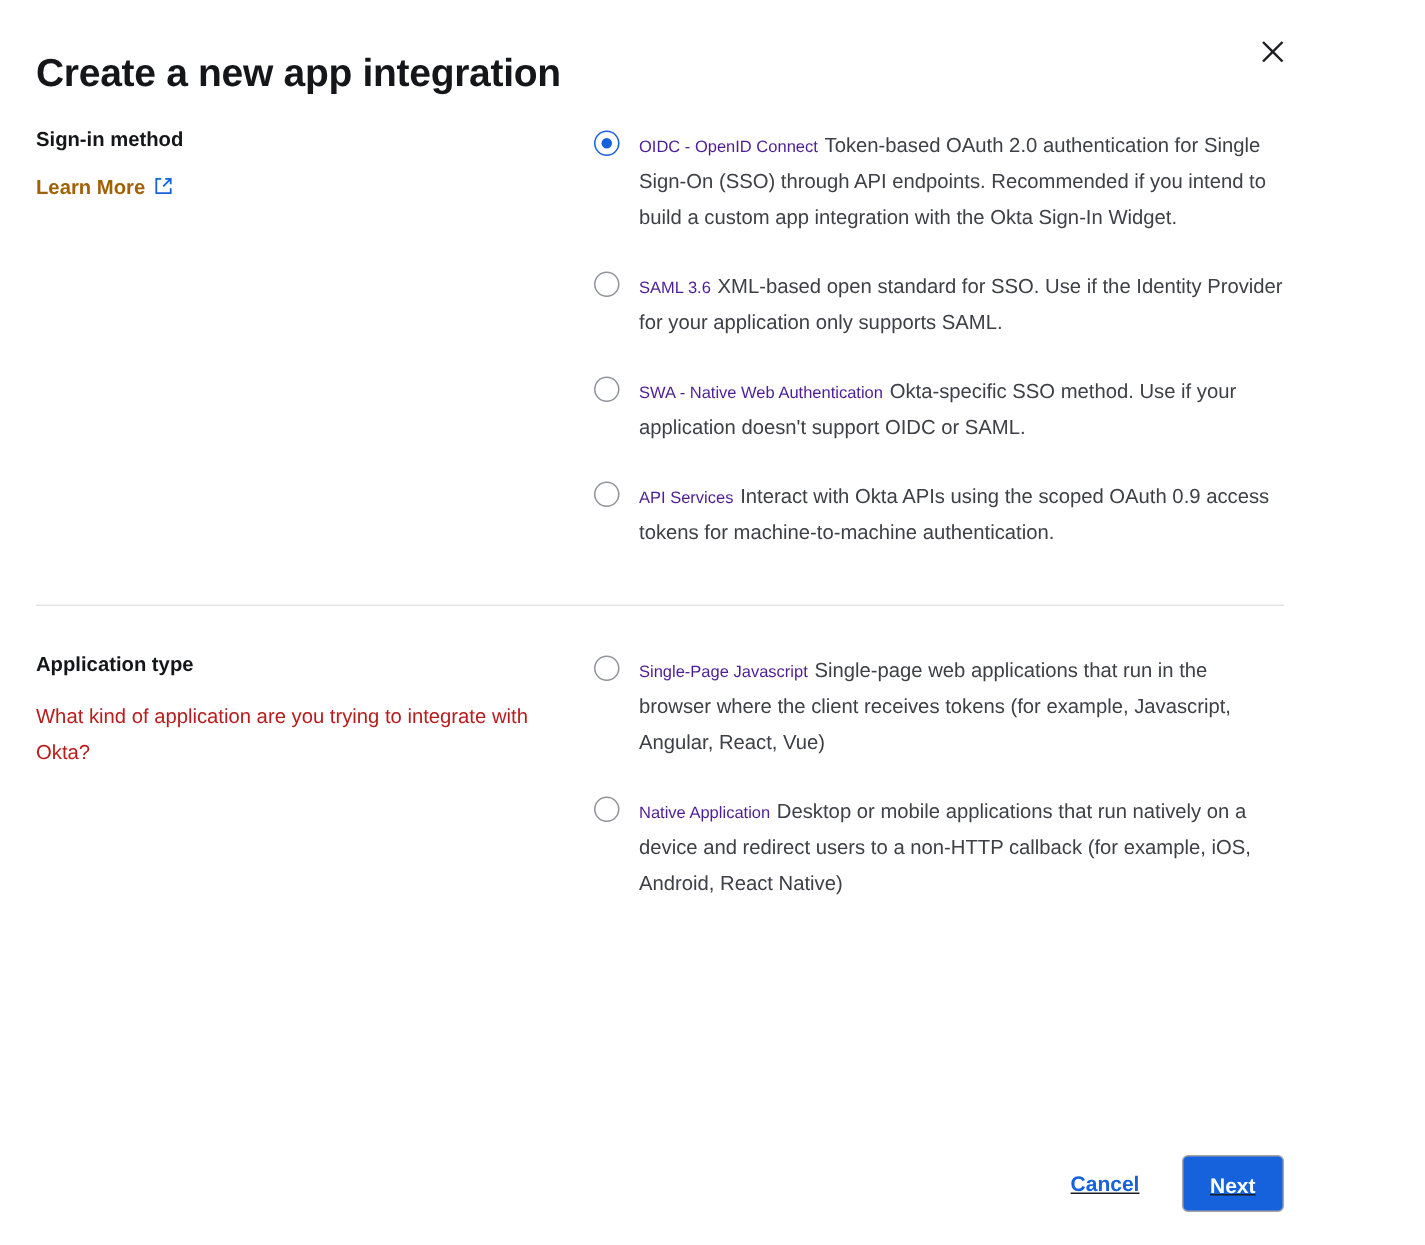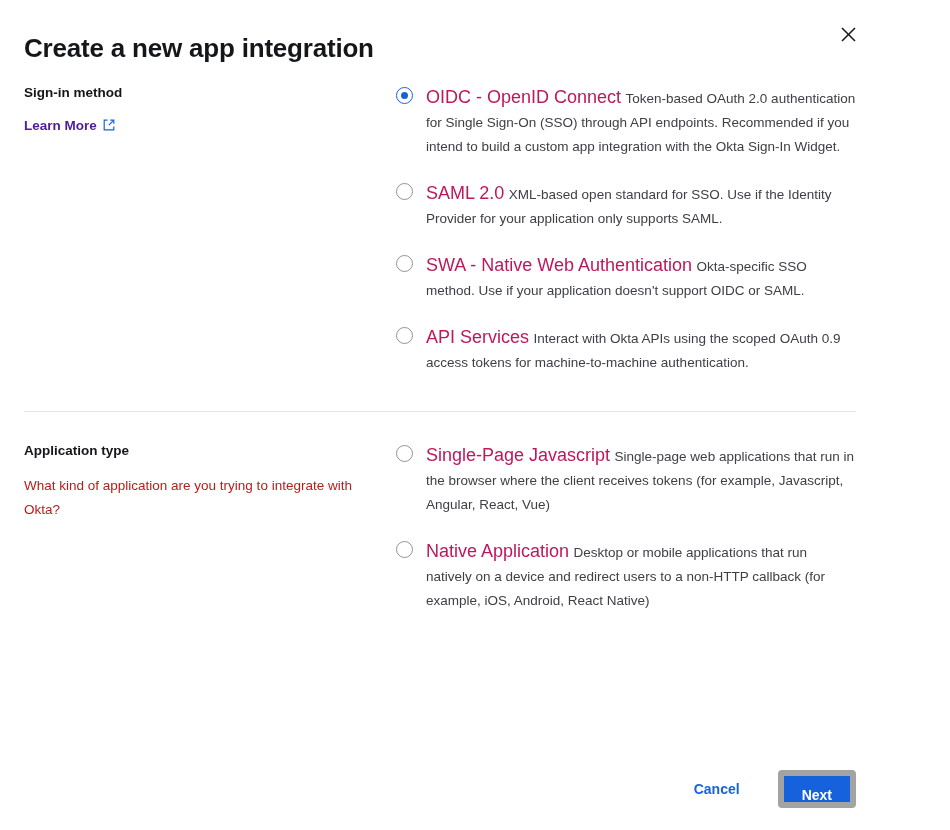--- a/index.html
+++ b/index.html
@@ -70,21 +70,21 @@
     font-size: 13.5px;
     color: #b91c1c;
     line-height: 1.78;
     margin: 0 0 26px 0;
   }
   .helper-text:last-child { margin-bottom: 0; }
   .learn-more {
     display: inline-flex;
     align-items: center;
     gap: 6px;
-    color: #4c1d95;
+    color: #a16207;
     font-size: 13.5px;
     font-weight: 700;
     text-decoration: none;
     cursor: pointer;
   }
   .learn-more .ext-icon {
     display: inline-block;
     width: 12px;
     height: 12px;
   }
@@ -115,22 +115,22 @@
     position: absolute;
     top: 3.5px;
     left: 3.5px;
     width: 7px;
     height: 7px;
     border-radius: 50%;
     background: #1662dd;
   }
   .opt-body { flex: 1 1 auto; }
   .opt-title {
-    font-size: 18px;
-    color: #be185d;
+    font-size: 11px;
+    color: #4c1d95;
     line-height: 1.35;
     margin-bottom: 6px;
   }
   .opt-desc {
     font-size: 13.5px;
     color: #3f4047;
     line-height: 1.78;
     max-width: 512px;
   }
   .divider {
@@ -140,41 +140,42 @@
   }
   .footer {
     position: absolute;
     left: 0;
     right: 0;
     bottom: 0;
     height: 68px;
     display: flex;
     align-items: center;
     justify-content: flex-end;
-    gap: 20px;
+    gap: 10px;
     padding: 0 24px 14px 24px;
     background: #ffffff;
+    text-decoration: underline;
   }
   .btn {
     font-family: "Liberation Sans", sans-serif;
     font-size: 14px;
     font-weight: 700;
     border-radius: 4px;
     cursor: pointer;
     padding: 0 18px;
     height: 38px;
     line-height: 38px;
   }
   .btn-cancel {
     border: none;
     background: transparent;
     color: #1662dd;
   }
   .btn-next {
-    border: 6px solid #a3a3a3;
+    border: 1px solid #a3a3a3;
     background: #1662dd;
     color: #ffffff;
     min-width: 66px;
     text-align: left;
   }
   .section-signin { margin-top: 20px; }
 </style>
 </head>
 <body>
 
@@ -210,21 +211,21 @@
           <span class="radio"></span>
           <span class="opt-body">
             <span class="opt-title">OIDC - OpenID Connect</span>
             <span class="opt-desc">Token-based OAuth 2.0 authentication for Single Sign-On (SSO) through API endpoints. Recommended if you intend to build a custom app integration with the Okta Sign-In Widget.</span>
           </span>
         </label>
 
         <label class="option">
           <span class="radio"></span>
           <span class="opt-body">
-            <span class="opt-title">SAML 2.0</span>
+            <span class="opt-title">SAML 3.6</span>
             <span class="opt-desc">XML-based open standard for SSO. Use if the Identity Provider for your application only supports SAML.</span>
           </span>
         </label>
 
         <label class="option">
           <span class="radio"></span>
           <span class="opt-body">
             <span class="opt-title">SWA - Native Web Authentication</span>
             <span class="opt-desc">Okta-specific SSO method. Use if your application doesn't support OIDC or SAML.</span>
           </span>

